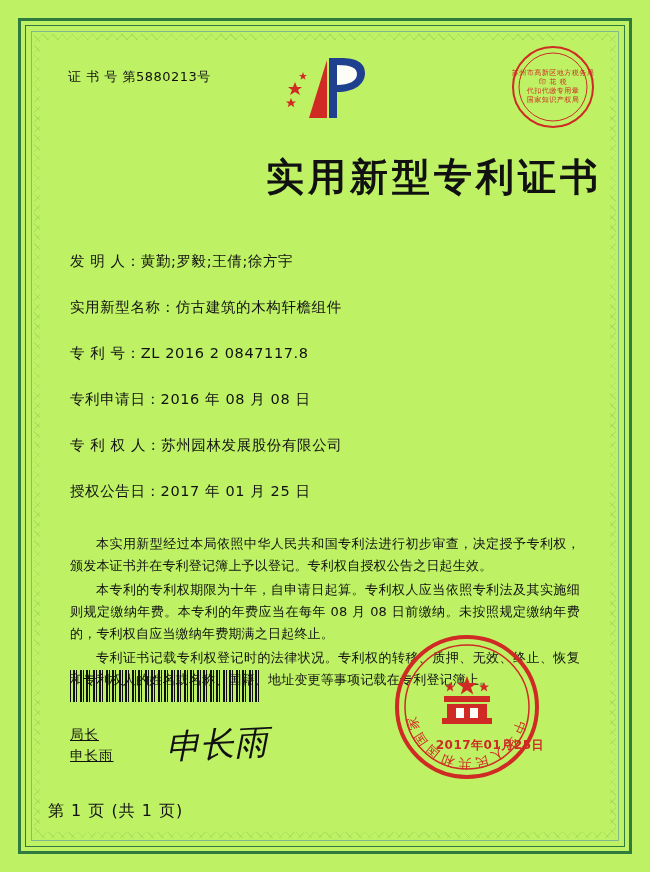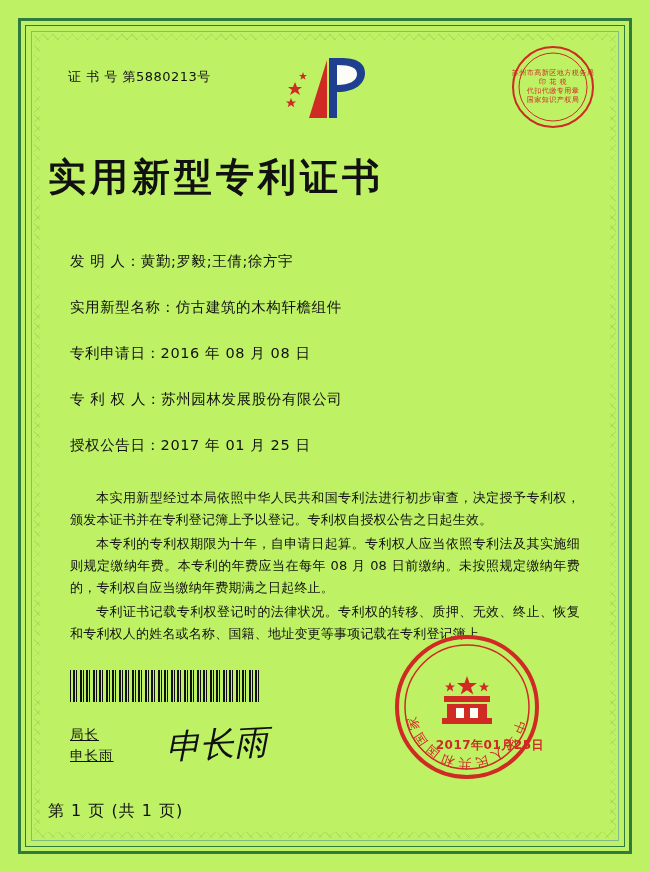--- a/index.html
+++ b/index.html
@@ -96,21 +96,21 @@
     text-align: center;
     display: flex;
     flex-direction: column;
     align-items: center;
     justify-content: center;
     letter-spacing: 0.5px;
   }
 
   .title {
     margin-top: 22px;
-    text-align: left;
+    text-align: right;
     font-family: "DejaVu Serif", "Liberation Serif", serif;
     font-size: 38px;
     font-weight: bold;
     letter-spacing: 4px;
     color: #111;
   }
 
   .fields {
     margin-top: 48px;
     padding-left: 22px;
@@ -260,20 +260,23 @@
     <div class="title">实用新型专利证书</div>
 
     <div class="fields">
       <div class="field">
         <span class="lbl">发 明 人：</span><span class="val">黄勤;罗毅;王倩;徐方宇</span>
       </div>
       <div class="field">
         <span class="lbl">实用新型名称：</span><span class="val">仿古建筑的木构轩檐组件</span>
       </div>
       <div class="field">
+        <span class="lbl">专 利 号：</span><span class="val">ZL 2016 2 0847117.8</span>
+      </div>
+      <div class="field">
         <span class="lbl">专利申请日：</span><span class="val">2016 年 08 月 08 日</span>
       </div>
       <div class="field">
         <span class="lbl">专 利 权 人：</span><span class="val">苏州园林发展股份有限公司</span>
       </div>
       <div class="field">
         <span class="lbl">授权公告日：</span><span class="val">2017 年 01 月 25 日</span>
       </div>
     </div>
 

